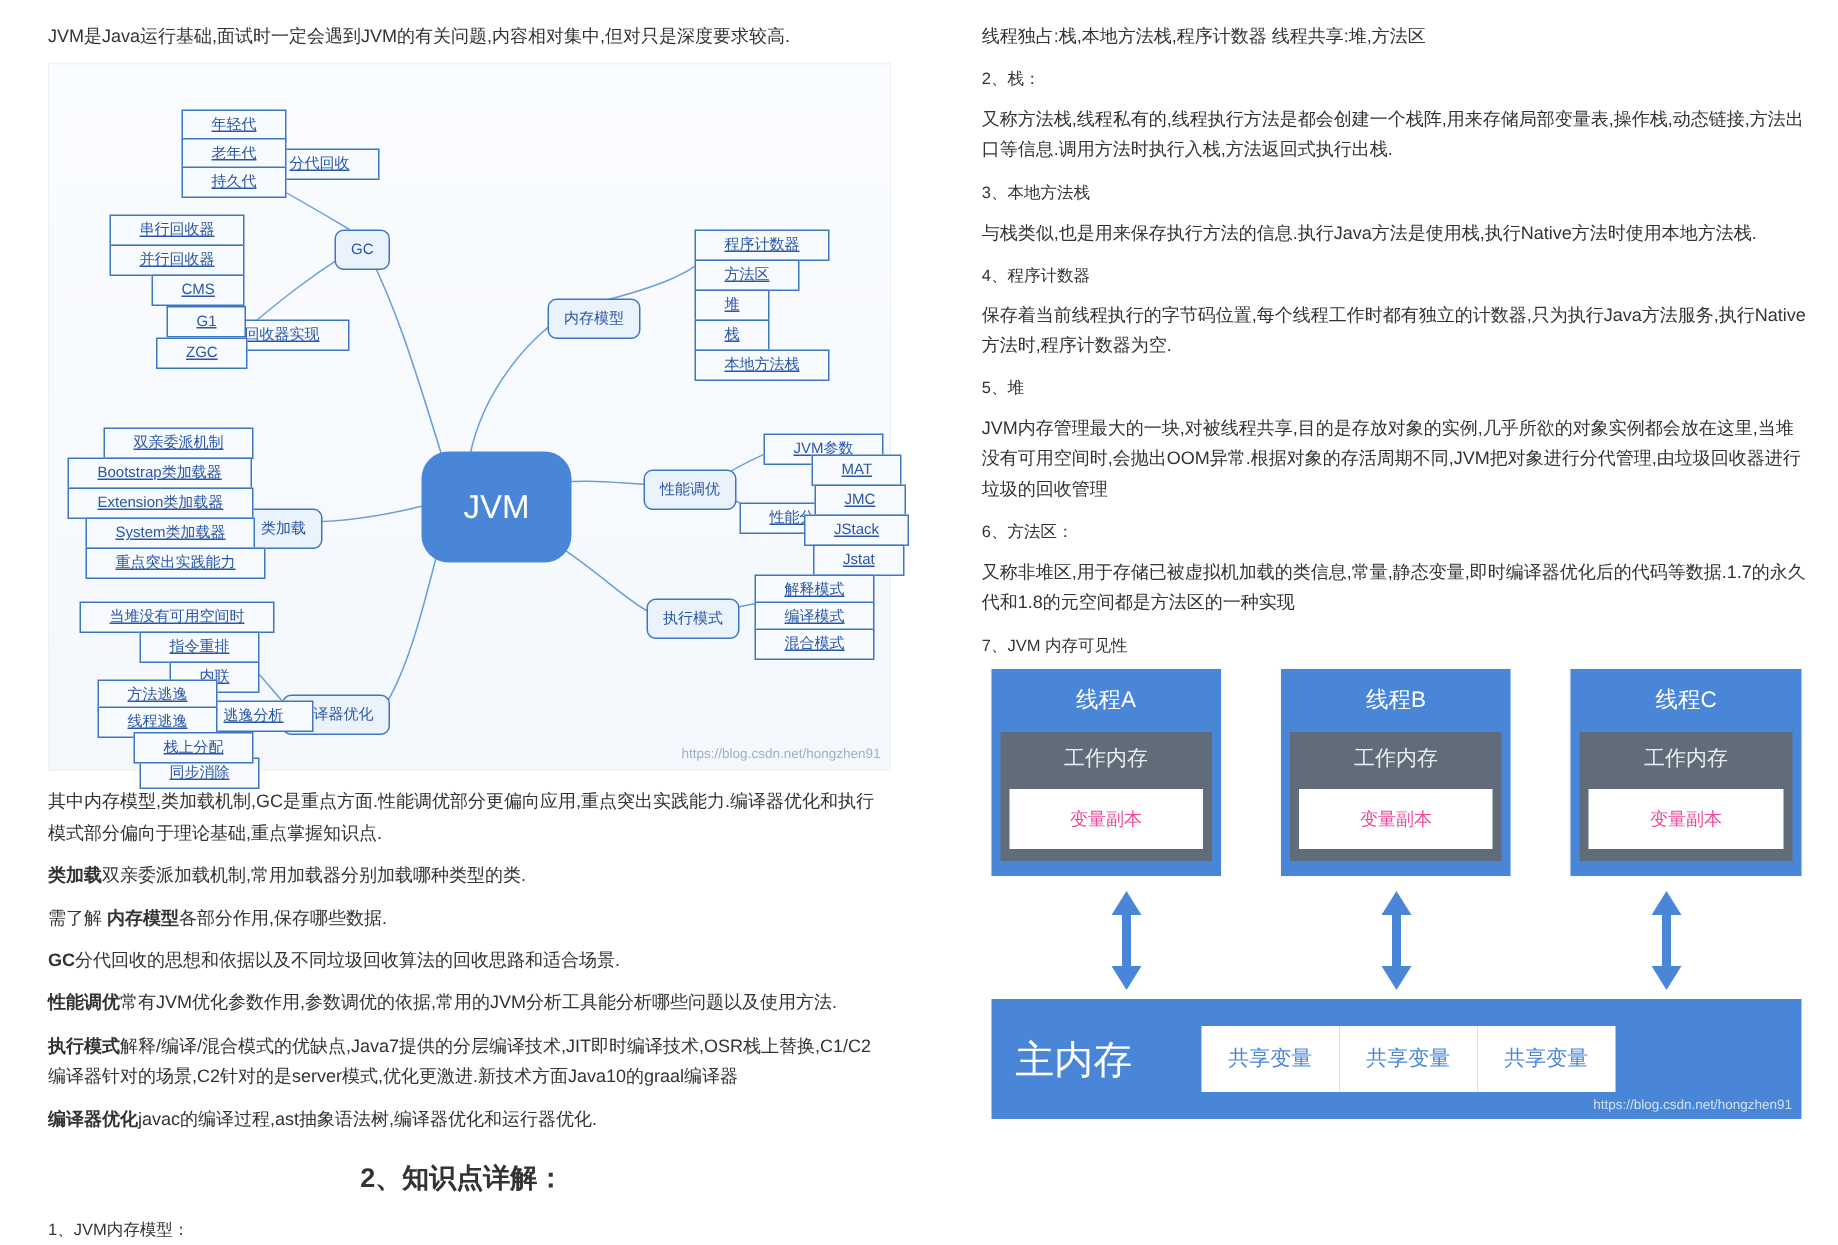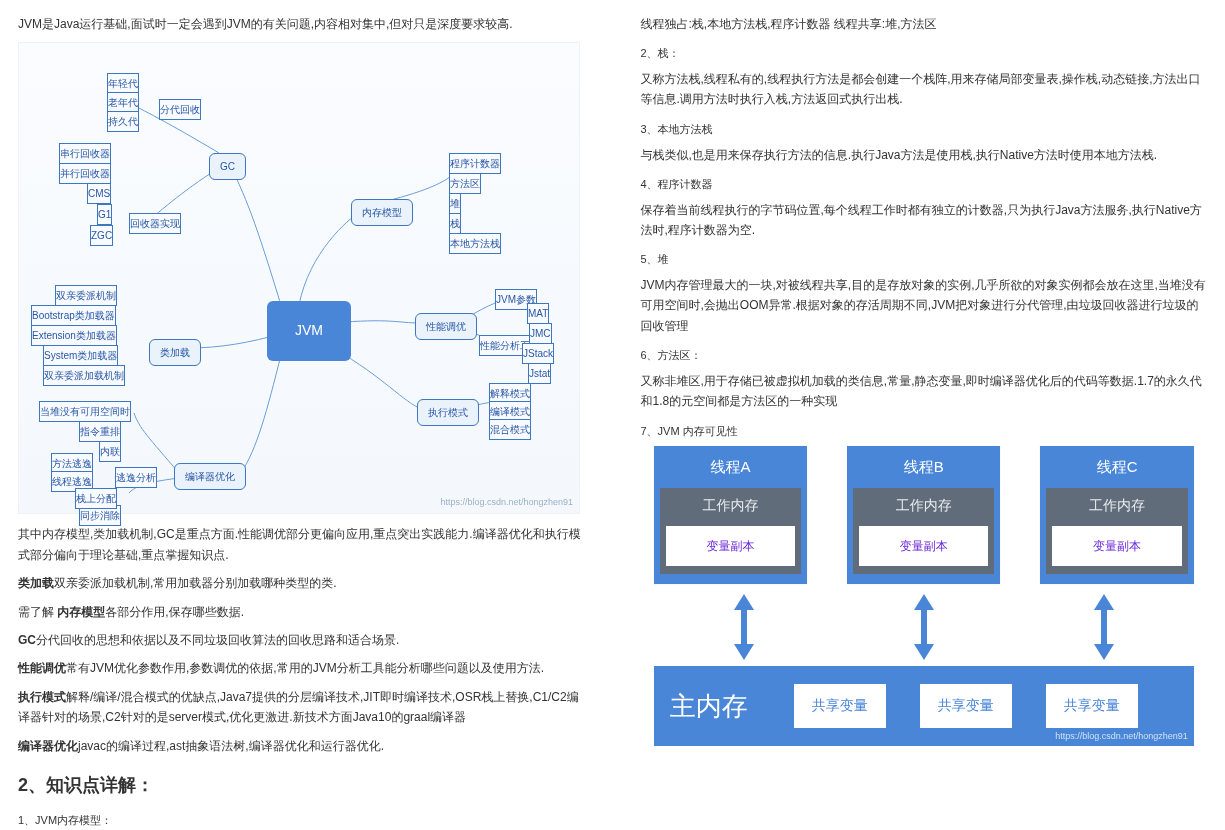--- a/index.html
+++ b/index.html
@@ -14,28 +14,29 @@
     display: flex;
     width: 1225px;
     height: 830px;
     box-sizing: border-box;
   }
   .col {
     width: 50%;
     padding: 10px 28px 10px 18px;
     box-sizing: border-box;
     overflow: hidden;
+    margin-left: 14px;
   }
   .col-right {
     padding: 10px 18px 10px 28px;
     position: relative;
   }
   p { margin: 4px 0 8px; }
   b { font-weight: 700; }
-  h2 { font-size: 18px; margin: 14px 0 8px; }
+  h2 { font-size: 18px; margin: 14px 0 8px; text-align: center; }
   h3 { font-size: 11px; font-weight: 400; margin: 10px 0 6px; }
   
   .mindmap {
     position: relative;
     width: 560px;
     height: 470px;
     background: linear-gradient(#fafcff,#f4f8fc);
     border: 1px solid #eef2f6;
     margin: 6px 0 10px;
     font-size: 10px;
@@ -47,33 +48,34 @@
     border-radius: 4px;
     background: #fff;
     padding: 2px 8px;
     text-align: center;
     white-space: nowrap;
   }
   .hub {
     background: #4a86d8;
     color: #fff;
     border: none;
-    font-size: 14px;
+    font-size: 22px;
     padding: 18px 28px;
-    border-radius: 6px;
+    border-radius: 18px;
   }
   .mid {
     background: #eaf2fb;
     padding: 4px 10px;
     border-radius: 6px;
   }
   .leaf {
     background: #f7fafe;
     border-radius: 0;
-    padding: 1px 0;
+    padding: 1px 19px;
+    text-decoration: underline;
   }
   .mindmap svg {
     position: absolute; inset:0; width:100%; height:100%;
   }
   .mindmap svg path {
     stroke:#6a9ed8; stroke-width:1; fill:none;
   }
   .wm {
     position:absolute; right:6px; bottom:3px; font-size:9px; color:#9ab0c9;
   }
@@ -98,21 +100,21 @@
   .workmem {
     margin-top:8px;
     background:#616c7a;
     padding:6px 6px 8px;
     color:#e8ecef;
     font-size:14px;
   }
   .varcopy {
     margin-top:8px;
     background:#fff;
-    color:#6d28d9;
+    color:#ec4899;
     font-size:12px;
     padding:10px 12px;
   }
   .arrows {
     display:flex; justify-content:space-around; margin:10px 0 6px;
   }
   .arrows svg { width:30px; height:66px; }
   .mainmem {
     background:#4a86d8;
     color:#fff;
@@ -123,21 +125,21 @@
     gap:28px;
     position:relative;
   }
   .mainmem .shared {
     background:#fff;
     color:#4a86d8;
     font-size:14px;
     padding:10px 18px;
   }
   .mainmem .shareds {
-    display:flex; gap:34px; margin-left:18px;
+    display:flex; margin-left:18px;
   }
   .mv .wm2 {
     position:absolute; right:6px; bottom:2px; font-size:9px; color:#cfe0f1;
   }
 </style>
 </head>
 <body>
 
 <div class="page">
 
@@ -189,21 +191,21 @@
       <div class="node leaf" style="left:508px;top:260px">MAT</div>
       <div class="node leaf" style="left:510px;top:280px">JMC</div>
       <div class="node leaf" style="left:503px;top:300px">JStack</div>
       <div class="node leaf" style="left:509px;top:320px">Jstat</div>
 
       <div class="node mid" style="left:130px;top:296px">类加载</div>
       <div class="node leaf" style="left:36px;top:242px">双亲委派机制</div>
       <div class="node leaf" style="left:12px;top:262px">Bootstrap类加载器</div>
       <div class="node leaf" style="left:12px;top:282px">Extension类加载器</div>
       <div class="node leaf" style="left:24px;top:302px">System类加载器</div>
-      <div class="node leaf" style="left:24px;top:322px">双亲委派加载机制</div>
+      <div class="node leaf" style="left:24px;top:322px">重点突出实践能力</div>
 
       <div class="node mid" style="left:398px;top:356px">执行模式</div>
       <div class="node leaf" style="left:470px;top:340px">解释模式</div>
       <div class="node leaf" style="left:470px;top:358px">编译模式</div>
       <div class="node leaf" style="left:470px;top:376px">混合模式</div>
 
       <div class="node mid" style="left:155px;top:420px">编译器优化</div>
       <div class="node leaf" style="left:20px;top:358px">当堆没有可用空间时</div>
       <div class="node leaf" style="left:60px;top:378px">指令重排</div>
       <div class="node leaf" style="left:80px;top:398px">内联</div>

